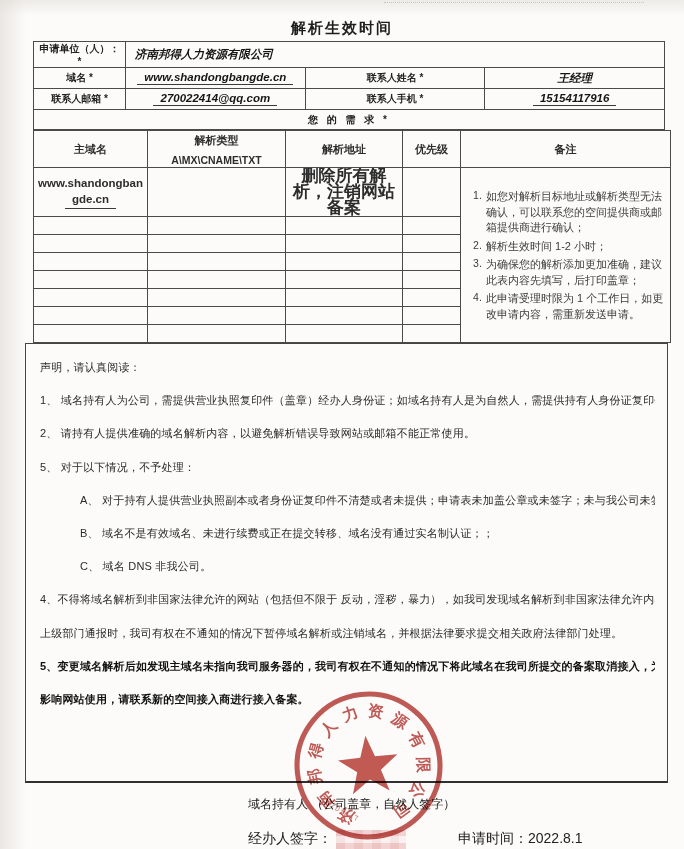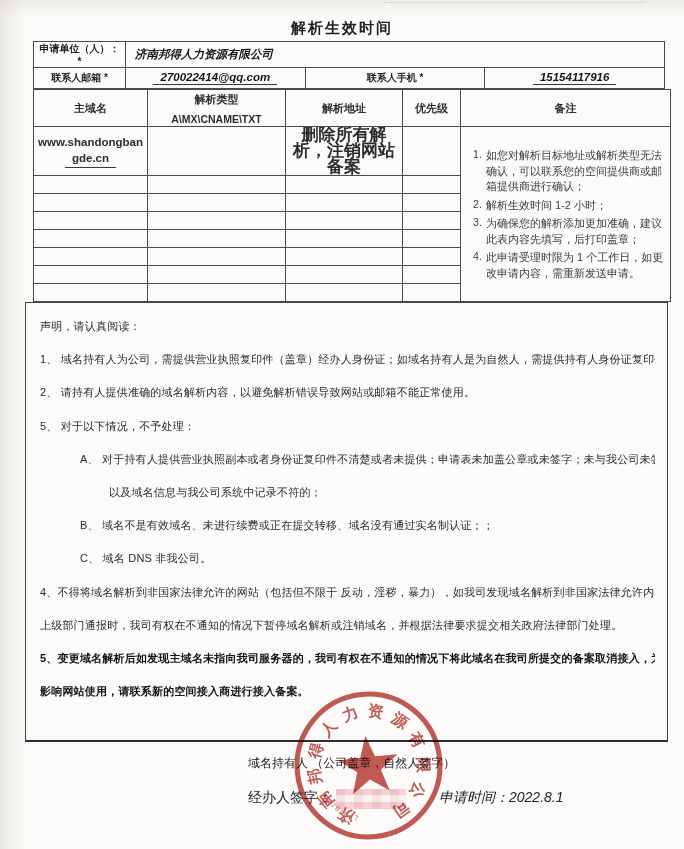--- a/index.html
+++ b/index.html
@@ -65,21 +65,21 @@
     margin: 17px 0 0 248px; font-size: 14px; color: #222;
     display: flex; align-items: flex-start; height: 22px;
   }
   .mosaic {
     display: inline-block; width: 70px; height: 20px; margin-left: 4px;
     background:
       repeating-linear-gradient(0deg, rgba(235,185,185,.55) 0 7px, rgba(250,240,240,.55) 7px 14px),
       repeating-linear-gradient(90deg, #f0d2d2 0 9px, #fbf1f1 9px 18px);
     border-radius: 1px;
   }
-  .apply-time { margin-left: 33px; white-space: nowrap; font-style: italic; }
+  .apply-time { margin-left: 52px; white-space: nowrap; }
   .stamp {
     position: absolute; left: 290px; top: 687px;
     width: 157px; height: 157px;
     opacity: .87; mix-blend-mode: multiply;
     transform: rotate(-6deg);
     pointer-events: none;
   }
   .seal-char { font-size: 20px; font-weight: bold; fill: #b8423e; font-family: "Liberation Sans","DejaVu Sans",sans-serif; }
   .seal-serial { font-size: 9px; fill: #b8423e; letter-spacing: 2px; }
 </style>
@@ -91,24 +91,33 @@
 
   <div class="doc-title">解析生效时间</div>
 
   <table class="info-table">
     <tbody>
         <tr>
       <td class="lbl" style="width:92px; height:23px;">申请单位（人）：*</td>
       <td class="val left" colspan="3">济南邦得人力资源有限公司</td>
     </tr>
     <tr>
+      <td class="lbl" style="height:21px;">域名 *</td>
+      <td class="val" style="width:227px;"><span class="u">www.shandongbangde.cn</span></td>
+      <td class="lbl" style="width:103px;">联系人姓名 *</td>
+      <td class="val" style="width:210px;">王经理</td>
+    </tr>
+    <tr>
       <td class="lbl" style="height:21px;">联系人邮箱 *</td>
       <td class="val"><span class="u">270022414@qq.com</span></td>
       <td class="lbl">联系人手机 *</td>
       <td class="val"><span class="u">15154117916</span></td>
+    </tr>
+    <tr>
+      <td class="lbl" colspan="4" style="height:20px; letter-spacing:3px;">您 的 需 求 *</td>
     </tr>
   </tbody>
     </table>
 
   <table class="needs-table">
     <tbody>
         <tr class="needs-head-row">
       <td style="width:114px;">主域名</td>
       <td style="width:138px;">
         <span>解析类型</span>
@@ -189,21 +198,20 @@
         </tr>
   </tbody>
     </table>
 
   <div class="decl-box">
     <p class="dl">声明，请认真阅读：</p>
     <p class="dl">1、 域名持有人为公司，需提供营业执照复印件（盖章）经办人身份证；如域名持有人是为自然人，需提供持有人身份证复印件。</p>
     <p class="dl">2、 请持有人提供准确的域名解析内容，以避免解析错误导致网站或邮箱不能正常使用。</p>
     <p class="dl">5、 对于以下情况，不予处理：</p>
     <p class="dl in1">A、 对于持有人提供营业执照副本或者身份证复印件不清楚或者未提供；申请表未加盖公章或未签字；未与我公司未签订合同</p>
-    <p class="dl in2">以及域名信息与我公司系统中记录不符的；</p>
     <p class="dl in1">B、 域名不是有效域名、未进行续费或正在提交转移、域名没有通过实名制认证；；</p>
     <p class="dl in1">C、 域名 DNS 非我公司。</p>
     <p class="dl">4、不得将域名解析到非国家法律允许的网站（包括但不限于 反动，淫秽，暴力），如我司发现域名解析到非国家法律允许内容或</p>
     <p class="dl">上级部门通报时，我司有权在不通知的情况下暂停域名解析或注销域名，并根据法律要求提交相关政府法律部门处理。</p>
     <p class="dl b">5、变更域名解析后如发现主域名未指向我司服务器的，我司有权在不通知的情况下将此域名在我司所提交的备案取消接入，为不</p>
     <p class="dl b">影响网站使用，请联系新的空间接入商进行接入备案。</p>
   </div>
 
   <div class="holder-line">域名持有人 （公司盖章，自然人签字）</div>
   <div class="sign-line">

